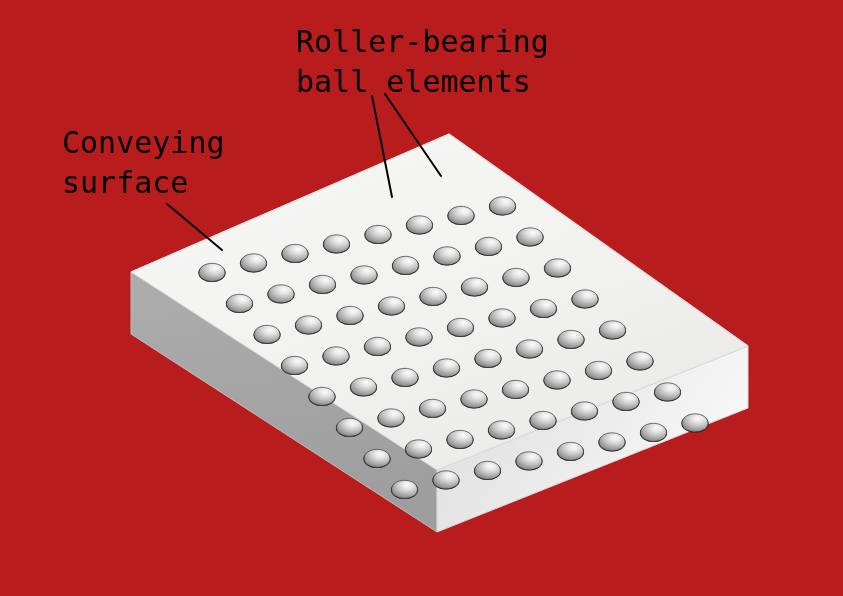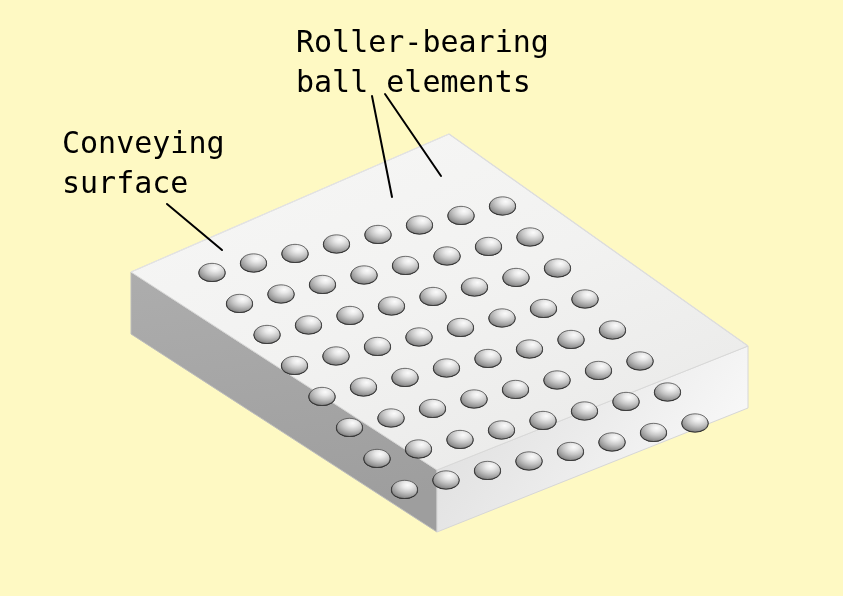--- a/index.html
+++ b/index.html
@@ -11,21 +11,21 @@
   body {
     width: 843px;
     height: 596px;
     overflow: hidden;
     font-family: "DejaVu Sans Mono", "Liberation Mono", monospace;
   }
   #figure-root {
     position: relative;
     width: 843px;
     height: 596px;
-    background: #fef9c3;
+    background: #b91c1c;
   }
   #diagram-svg {
     position: absolute;
     left: 0;
     top: 0;
     width: 843px;
     height: 596px;
     display: block;
   }
   .annotation-text {

